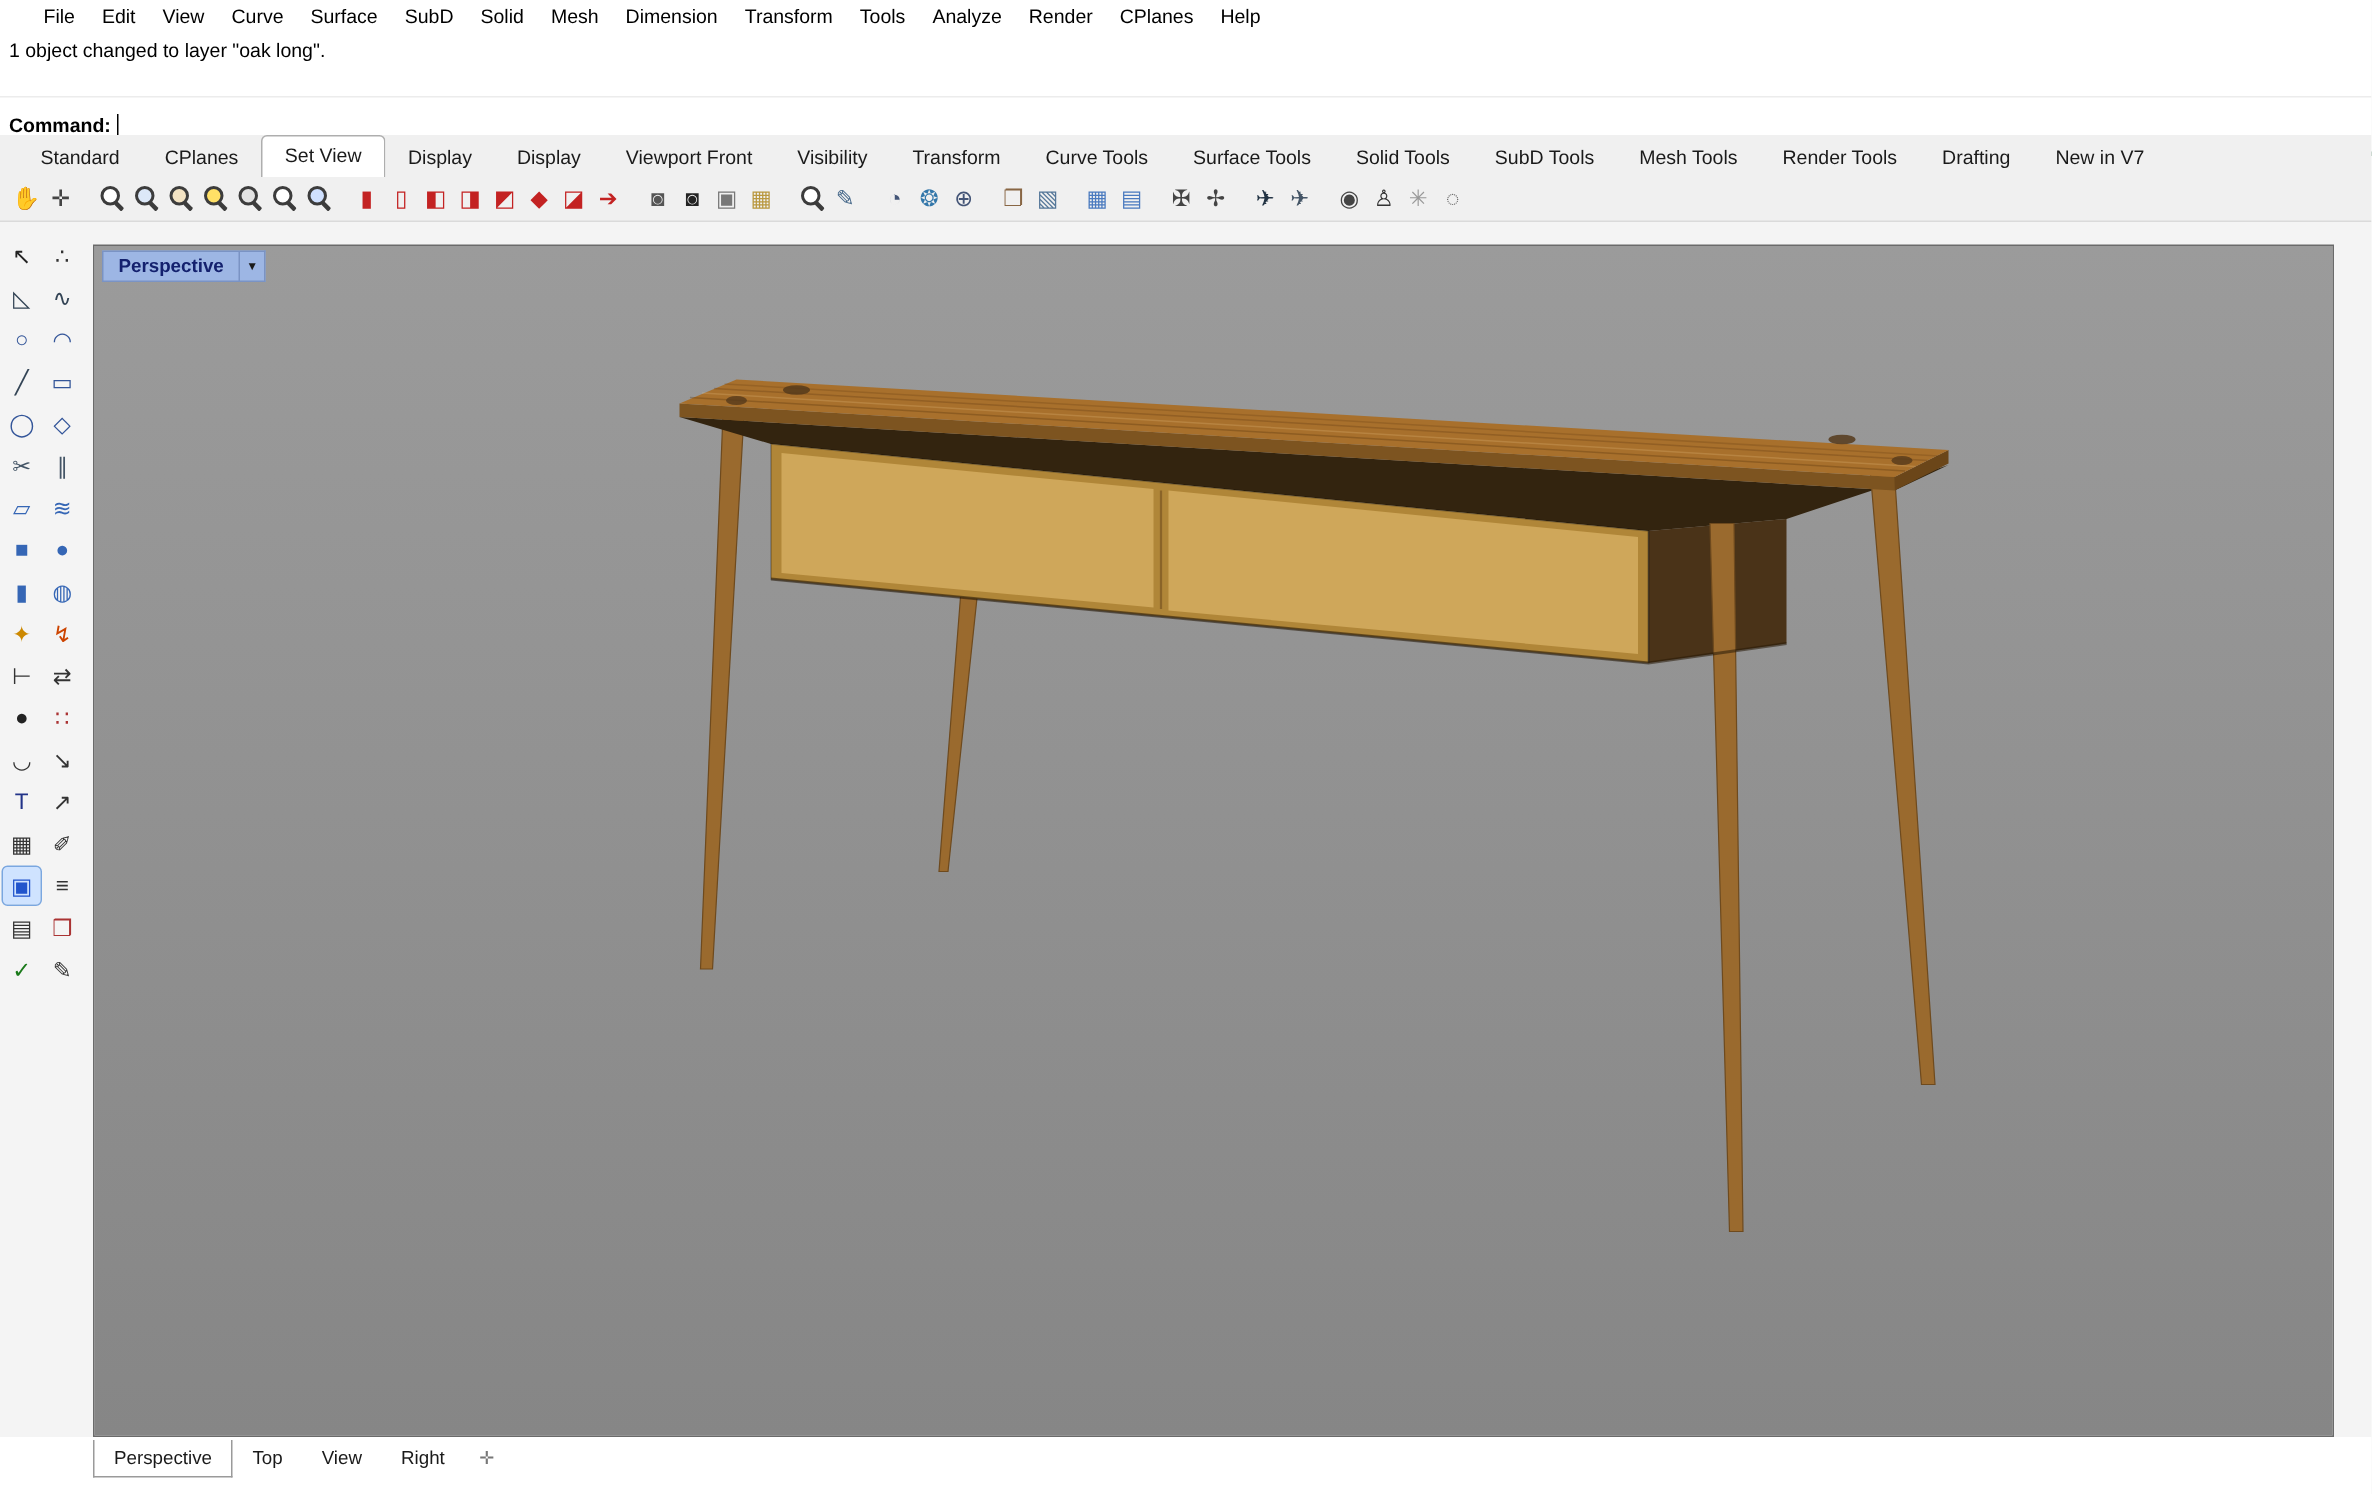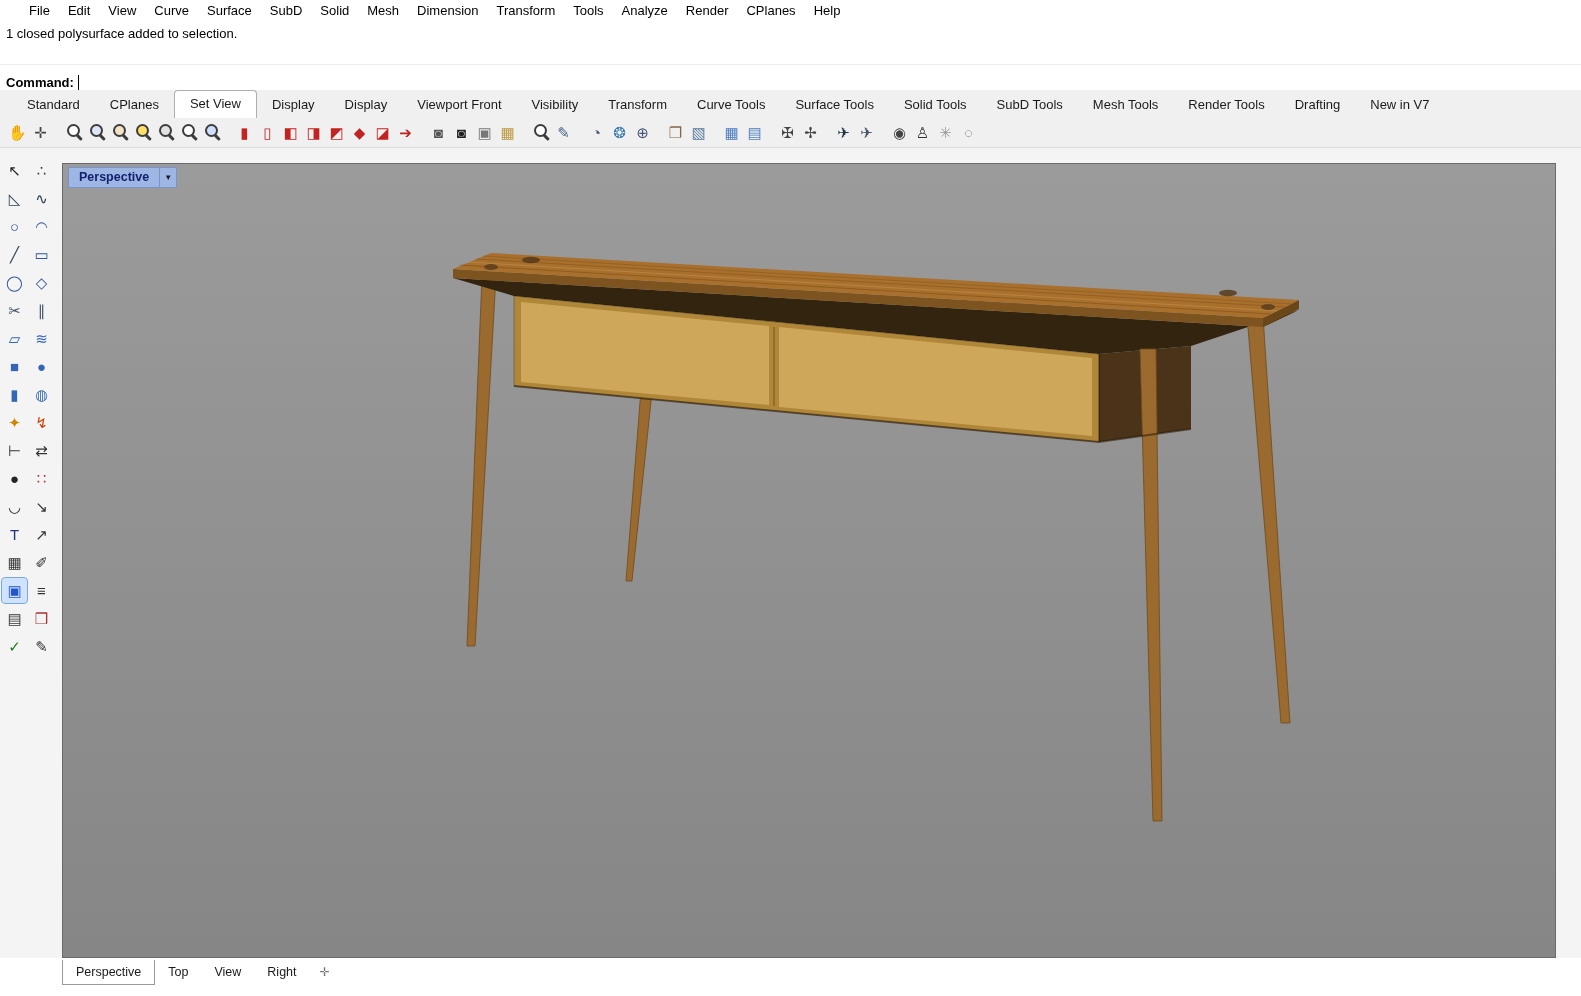--- a/index.html
+++ b/index.html
@@ -10,21 +10,21 @@
   .menubar{position:absolute;left:0;top:0;width:100%;height:21px;display:flex;align-items:center;
            padding-left:20px;box-sizing:border-box;font-size:13px;background:#fff}
   .menu-item{padding:2px 9px;white-space:nowrap}
 
   
   .history{position:absolute;left:0;top:21px;width:100%;height:43px;font-size:13px;
            padding:3px 0 0 6px;box-sizing:border-box;background:#fff}
   .history div{line-height:20px}
   .cmdline{position:absolute;left:0;top:64px;width:100%;height:40px;display:flex;align-items:center;
            padding-left:6px;box-sizing:border-box;font-size:13px;font-weight:bold;background:#fff;
-           border-top:1px solid #ececec;border-bottom:5px solid #14532d}
+           border-top:1px solid #ececec;border-bottom:3px solid #14532d}
   .cursor{display:inline-block;width:1.5px;height:15px;background:#000;margin-left:4px}
 
   
   .tabbar{position:absolute;left:0;top:90px;width:100%;height:28px;background:#f0f0f0;
           display:flex;align-items:flex-end;padding-left:12px;box-sizing:border-box;font-size:13px}
   .rtab{padding:5px 15px 6px 15px;color:#1a1a1a;white-space:nowrap;border-radius:4px 4px 0 0}
   .rtab.active{background:#fff;border:1px solid #aeaeae;border-bottom:none;padding-bottom:7px}
 
   
   .toolbar{position:absolute;left:0;top:118px;width:100%;height:30px;background:#f0f0f0;
@@ -76,21 +76,21 @@
     <span class="menu-item">Dimension</span>
     <span class="menu-item">Transform</span>
     <span class="menu-item">Tools</span>
     <span class="menu-item">Analyze</span>
     <span class="menu-item">Render</span>
     <span class="menu-item">CPlanes</span>
     <span class="menu-item">Help</span>
   </div>
 
 <div class="history">
-  <div>1 closed polysurface added to selection.</div>
+  <div>1 object changed to layer "oak long".</div>
 </div>
 
 <div class="cmdline">
   <span>Command:</span>
   <span class="cursor"></span>
 </div>
 
 <div class="tabbar">
     <span class="rtab">Standard</span>
     <span class="rtab">CPlanes</span>

